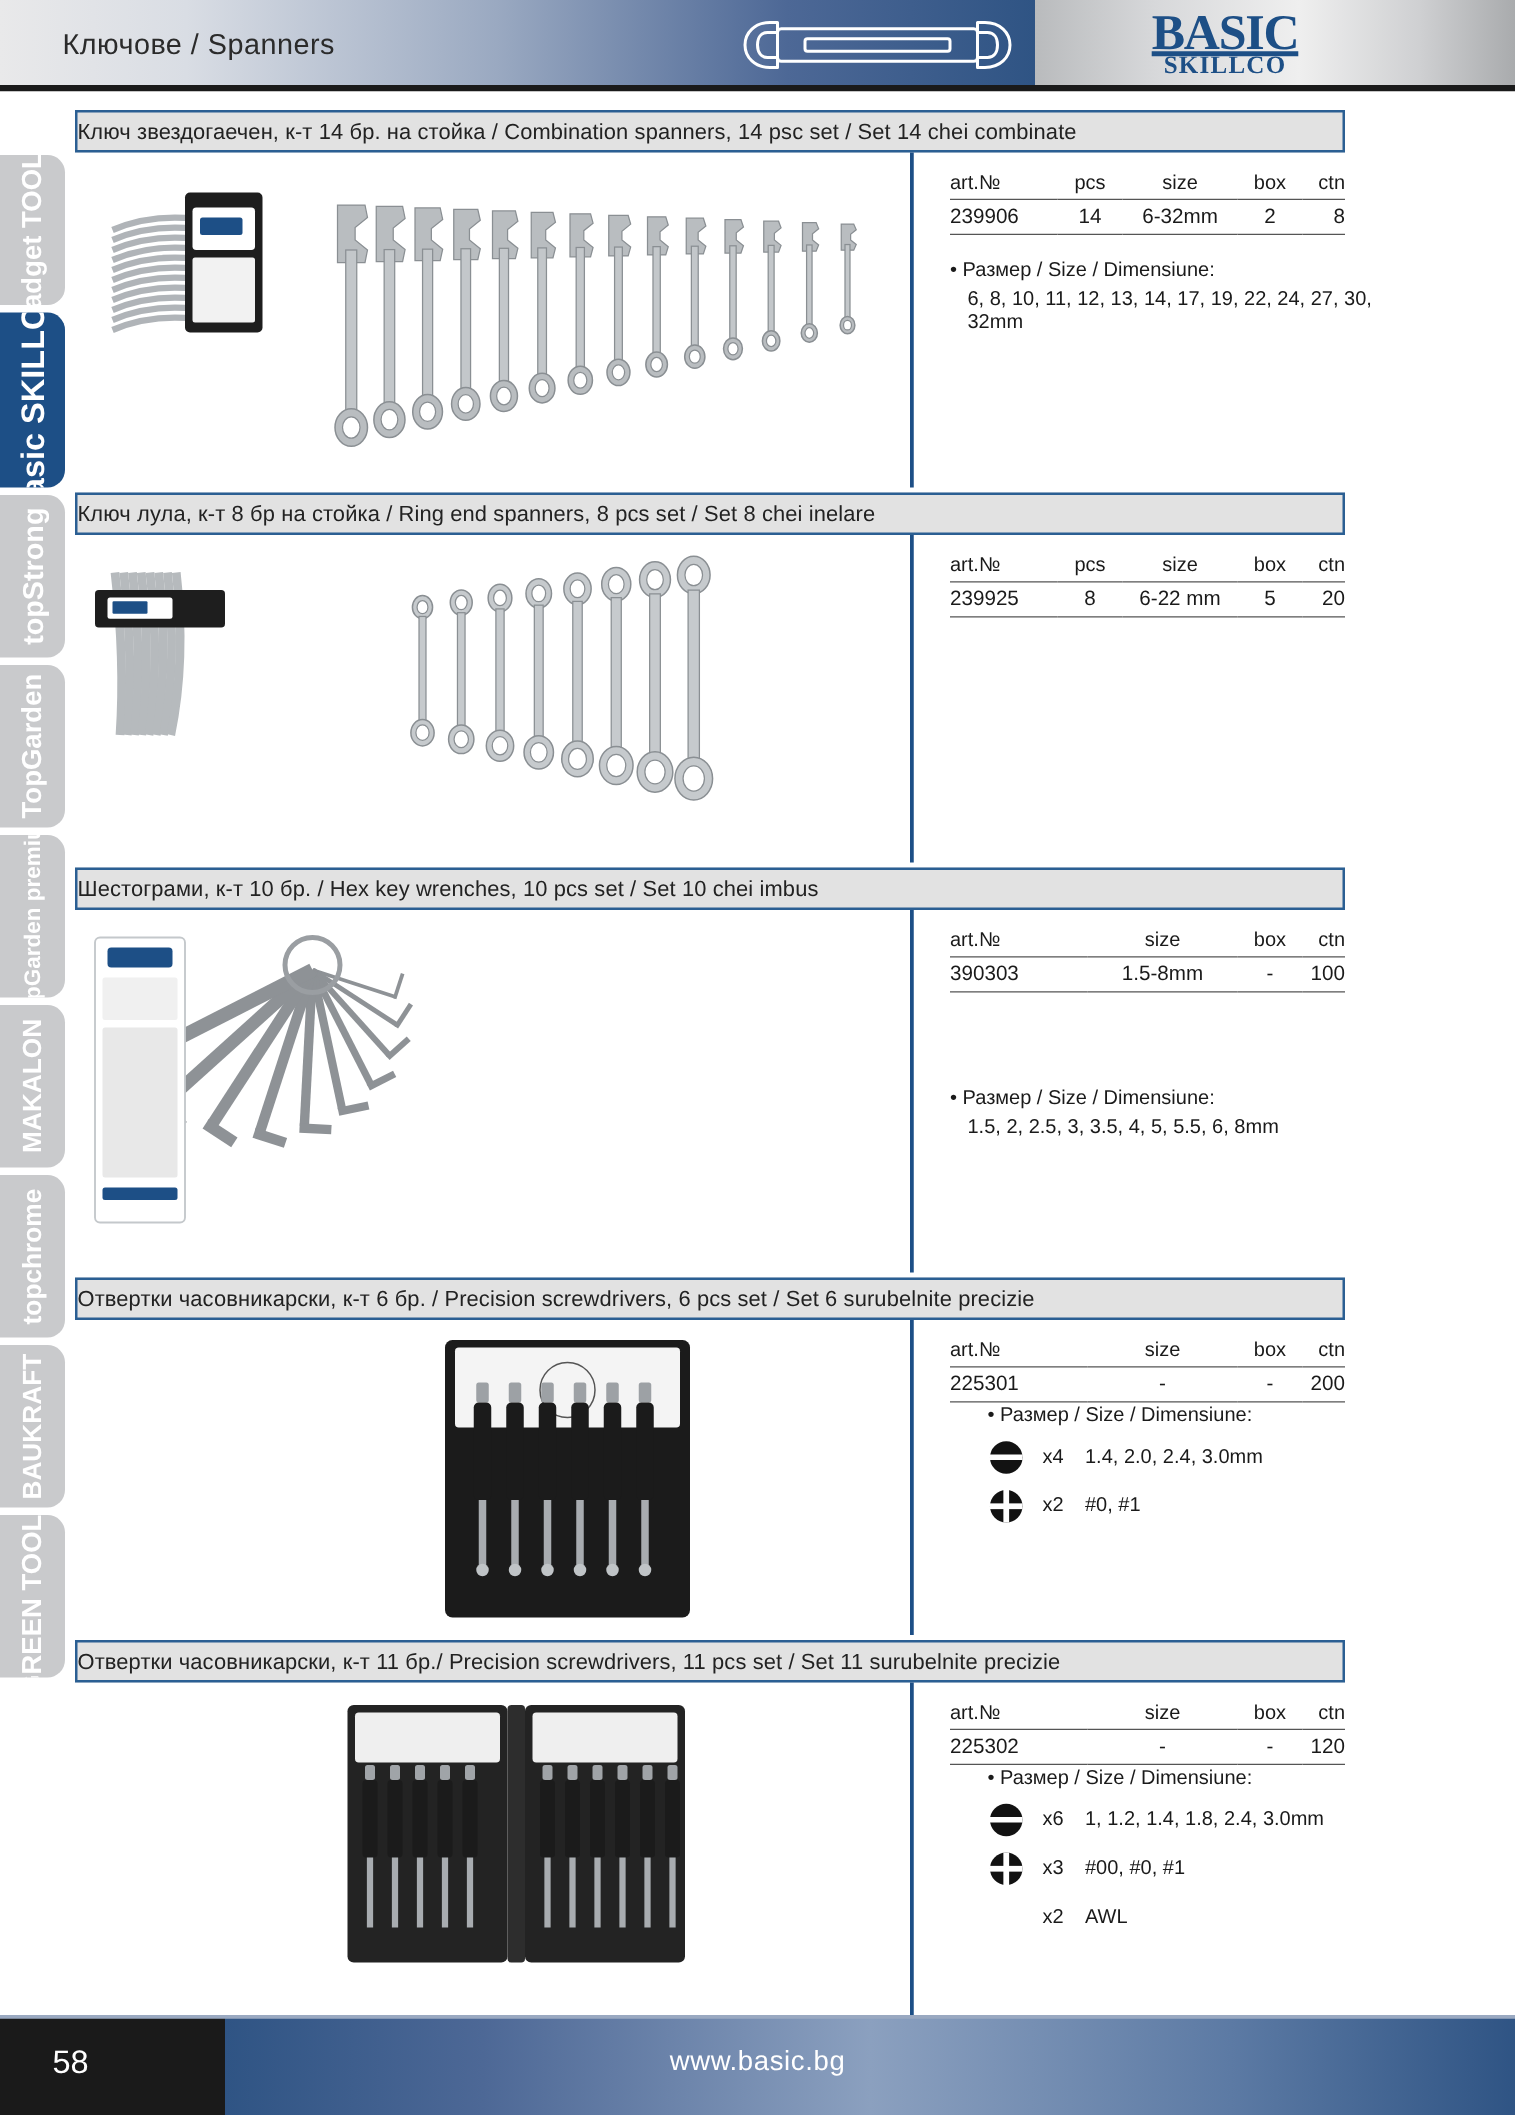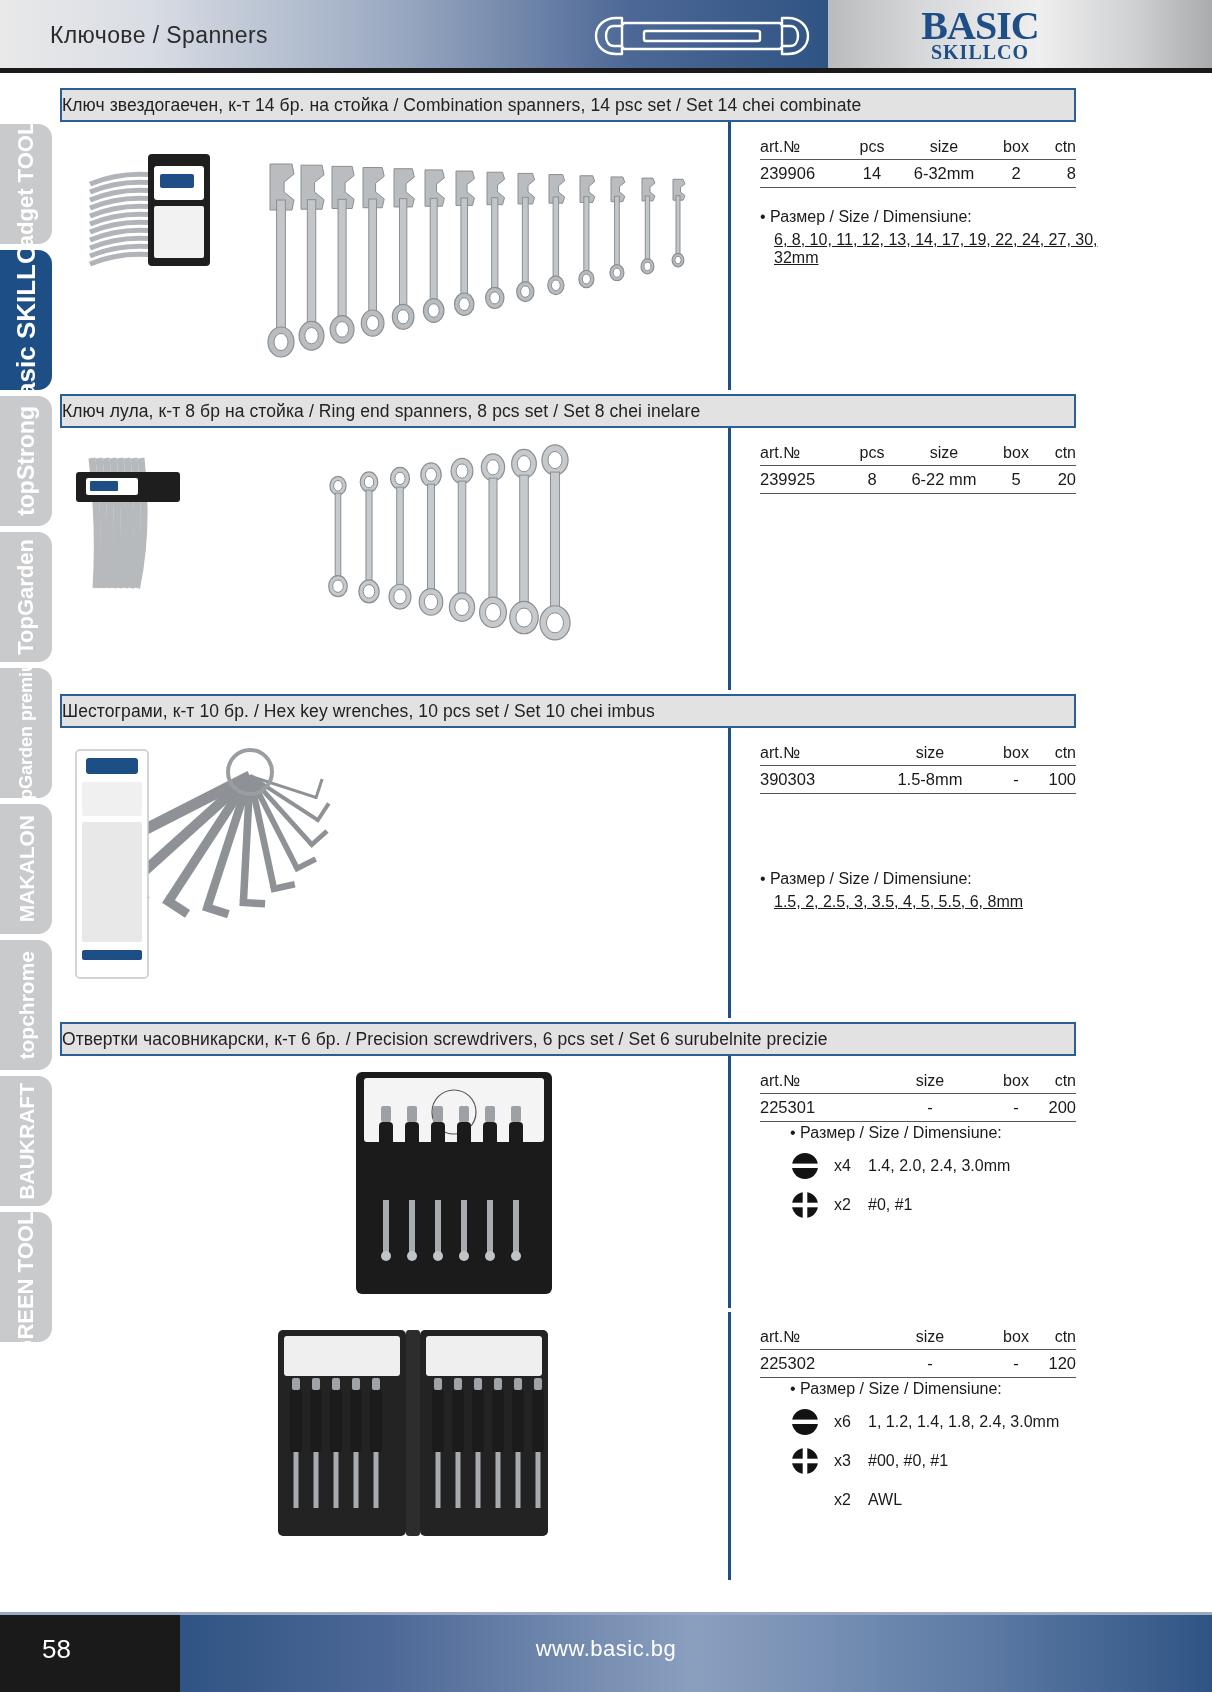--- a/index.html
+++ b/index.html
@@ -25,21 +25,21 @@
   .hdr-right {
     position:absolute; left:828px; top:0; width:384px; height:68px;
     background: linear-gradient(to right, #b9bbbd 0%, #d7d8da 25%, #efefef 55%, #cfd0d2 80%, #a9abad 100%);
   }
   .logo-basic {
     position:absolute; left:880px; top:8px; width:200px; height:54px;
     color:#1d4f86; text-align:center;
   }
   .logo-basic .b1 {
     font-family:"Liberation Serif", serif; font-weight:bold; font-size:40px;
-    letter-spacing:-1px; line-height:36px; display:block;
+    letter-spacing:-1px; line-height:36px; display:block;text-decoration:underline;
   }
   .logo-basic .b2 {
     font-family:Liberation Serif, serif; font-weight:bold; font-size:20px;
     letter-spacing:1px; line-height:20px; display:block; margin-top:-2px;
   }
   .hdr-rule { position:absolute; left:0; top:68px; width:1212px; height:5px; background:#1a1a1a; }
 
   
   .sidetabs { position:absolute; left:0; top:124px; width:52px; }
   .sidetab {
@@ -80,21 +80,21 @@
   }
   .spec td {
     font-size:16.5px; color:#1a1a1a; padding:4px 0 4px 0;
     border-bottom:1.5px solid #555; text-align:center;
   }
   .spec .c-art { text-align:left; }
   .spec .c-ctn { text-align:right;margin-top:15px; }
 
   .bullets { position:absolute; font-size:16px; color:#1a1a1a; }
   .bullets .b-head { margin-bottom:5px; }
-  .bullets .b-sizes { padding-left:14px;text-decoration:underline; }
+  .bullets .b-sizes { padding-left:14px; }
 
   .iconrow { display:flex; align-items:center; margin-top:9px; }
   .iconrow .glyph { width:30px; height:30px; flex:0 0 30px; margin-right:14px; }
   .iconrow .qty { width:34px; font-size:16px; }
   .iconrow .vals { font-size:16px; }
   .iconrow.noglyph .glyph { visibility:hidden; }
 
   
   .photo { position:absolute; }
 
@@ -592,20 +592,23 @@
                   <rect x="12.7" y="2" width="4.6" height="26" fill="#ffffff"></rect>
                   <rect x="2" y="12.7" width="26" height="4.6" fill="#ffffff"></rect>
                 </svg></span>
               <span class="qty">x2</span>
               <span class="vals">#0, #1</span>
             </div>
           </div>
         </div>
       </div>
       <div class="section">
+        <div class="sec-bar">
+          <div class="sec-label">Отвертки часовникарски, к-т 11 бр./ Precision screwdrivers, 11 pcs set / Set 11 surubelnite precizie</div>
+        </div>
         <div class="sec-body" style="height: 268px;">
           <div class="vrule" style="left: 668px; height: 268px;"></div>
           <div class="photo" style="left: 210px; top: 10px;"><svg viewBox="0 0 290 230" width="290" height="230">
     <g>
       <rect x="8" y="8" width="128" height="206" rx="5" fill="#232323"></rect>
       <rect x="14" y="14" width="116" height="40" rx="3" fill="#efefef"></rect>
       <g transform="translate(26,56)">
         <rect x="-4" y="0" width="8" height="12" rx="2" fill="#a0a4a8"></rect>
         <rect x="-6" y="12" width="12" height="62" rx="3" fill="#1b1b1b"></rect>
         <rect x="-2.5" y="74" width="5" height="56" fill="#a8acb0"></rect>

